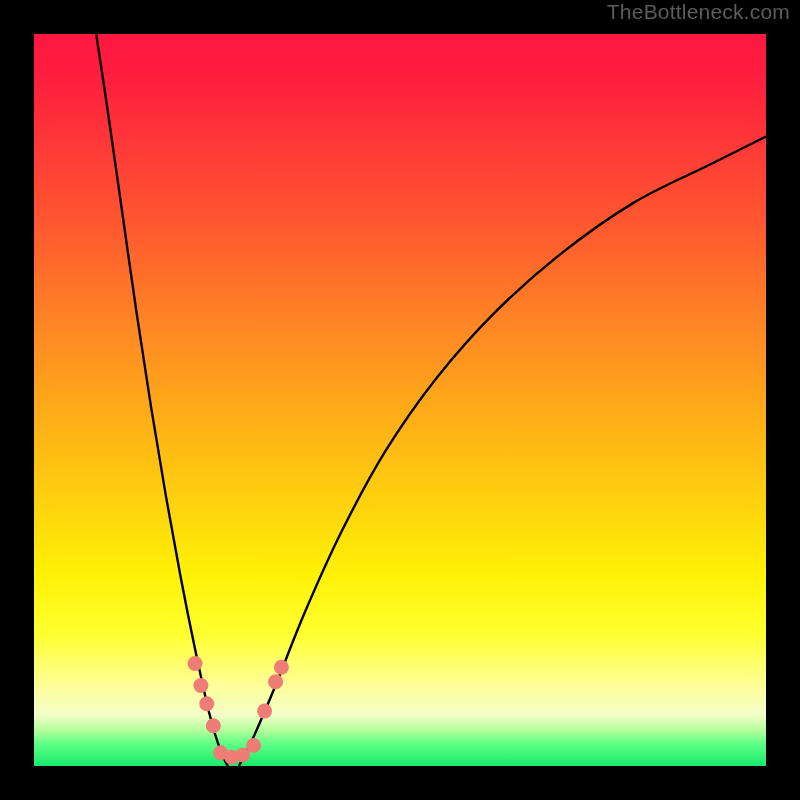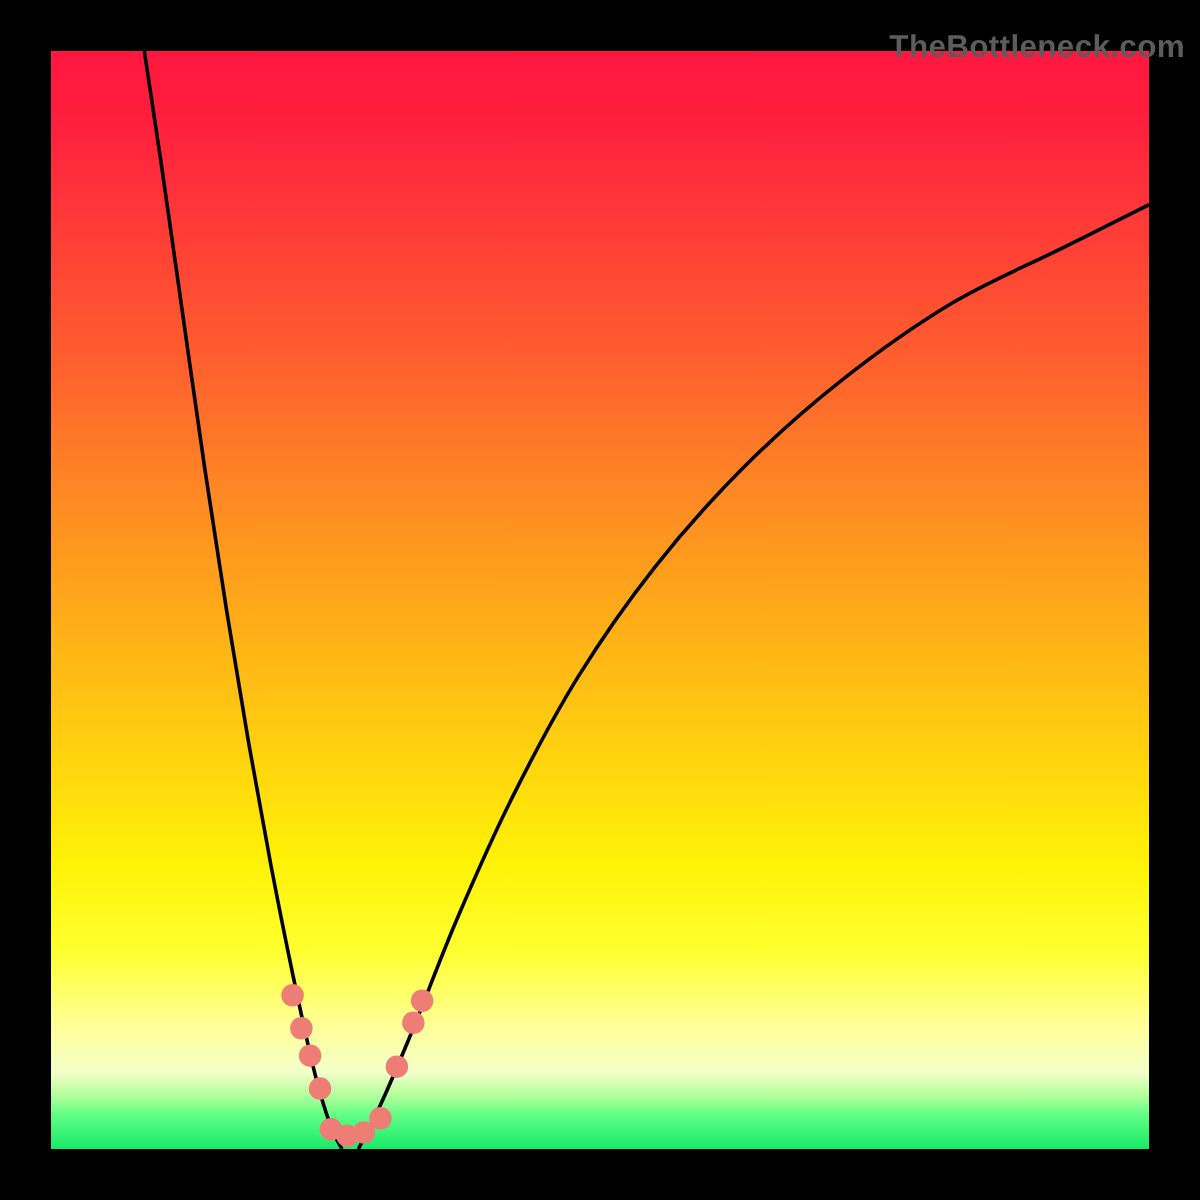--- a/index.html
+++ b/index.html
@@ -45,26 +45,25 @@
   }
   svg.curves {
     position: absolute;
     top: 0;
     left: 0;
     width: 732px;
     height: 732px;
   }
   .watermark {
     position: absolute;
-    top: 20px;
+    top: 0;
     right: 10px;
     color: #5c5c5c;
     font-size: 21px;
     letter-spacing: 0.2px;
-    font-weight: bold;
   }
 </style>
 </head>
 <body>
 
 <div class="frame">
   <div class="plot">
     <svg class="curves" viewBox="0 0 732 732">
       <g id="curve-layer">
           <path d="M 62.22 0.00 C 64.05 12.20, 68.93 43.92, 73.20 73.20 C 77.47 102.48, 82.96 141.52, 87.84 175.68 C 92.72 209.84, 97.60 245.22, 102.48 278.16 C 107.36 311.10, 112.24 342.82, 117.12 373.32 C 122.00 403.82, 126.88 433.10, 131.76 461.16 C 136.64 489.22, 141.52 516.06, 146.40 541.68 C 151.28 567.30, 156.16 591.70, 161.04 614.88 C 165.92 638.06, 171.41 663.68, 175.68 680.76 C 179.95 697.84, 183.61 708.82, 186.66 717.36 C 189.71 725.90, 192.76 729.56, 193.98 732.00" fill="none" stroke="#000000" stroke-width="2.4"></path>

